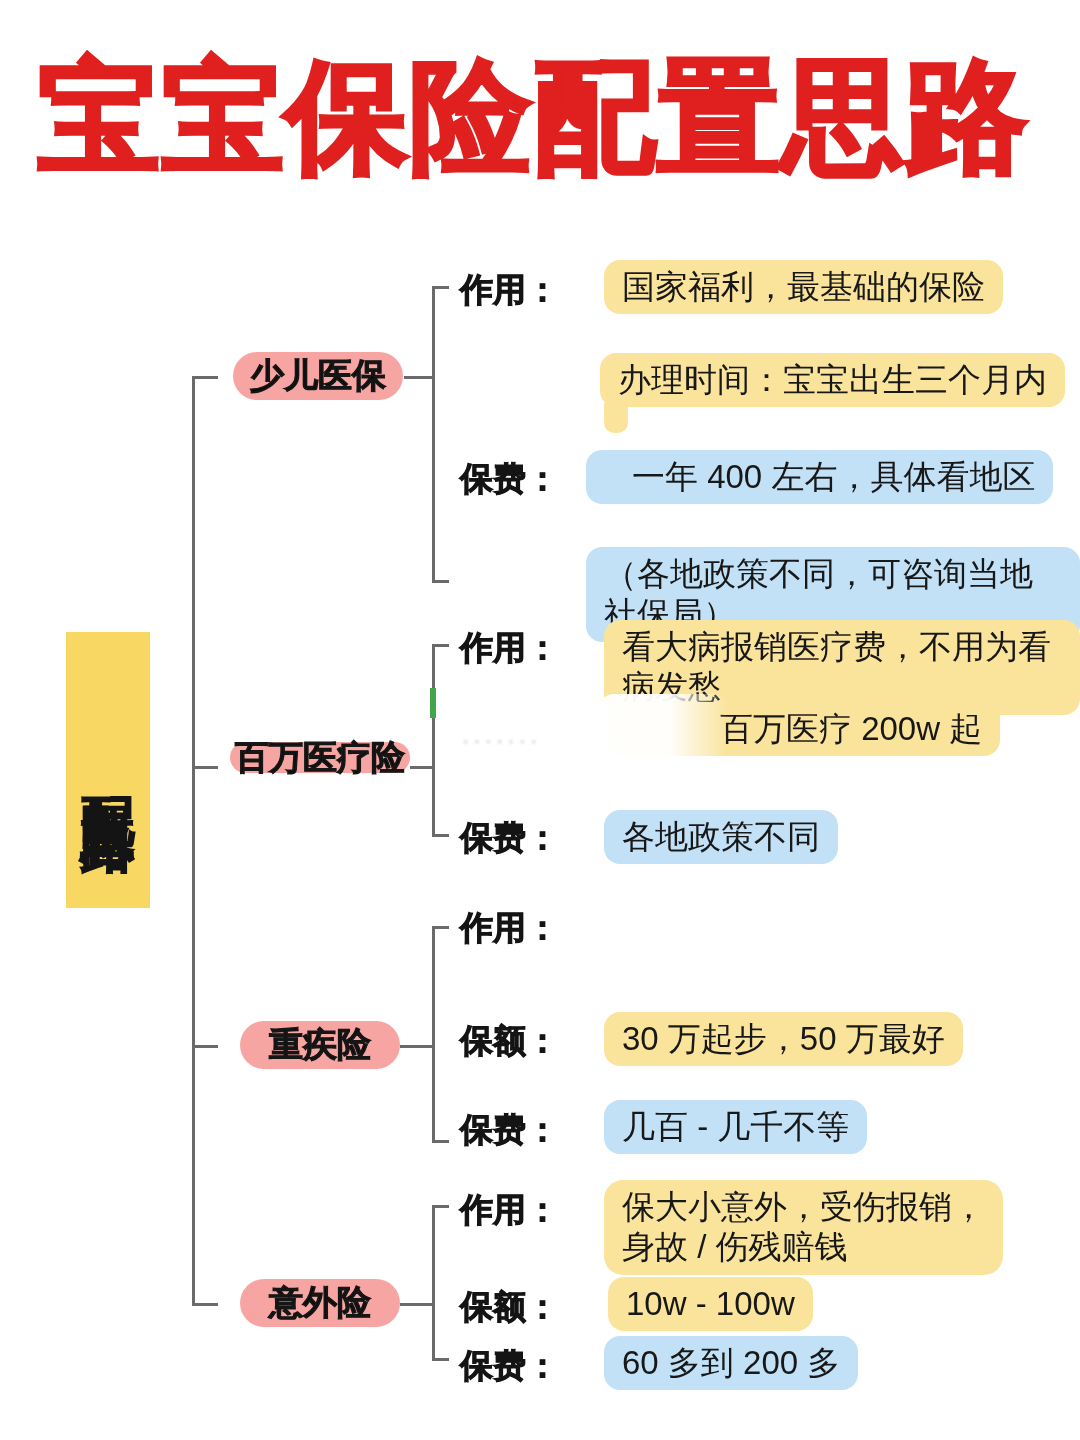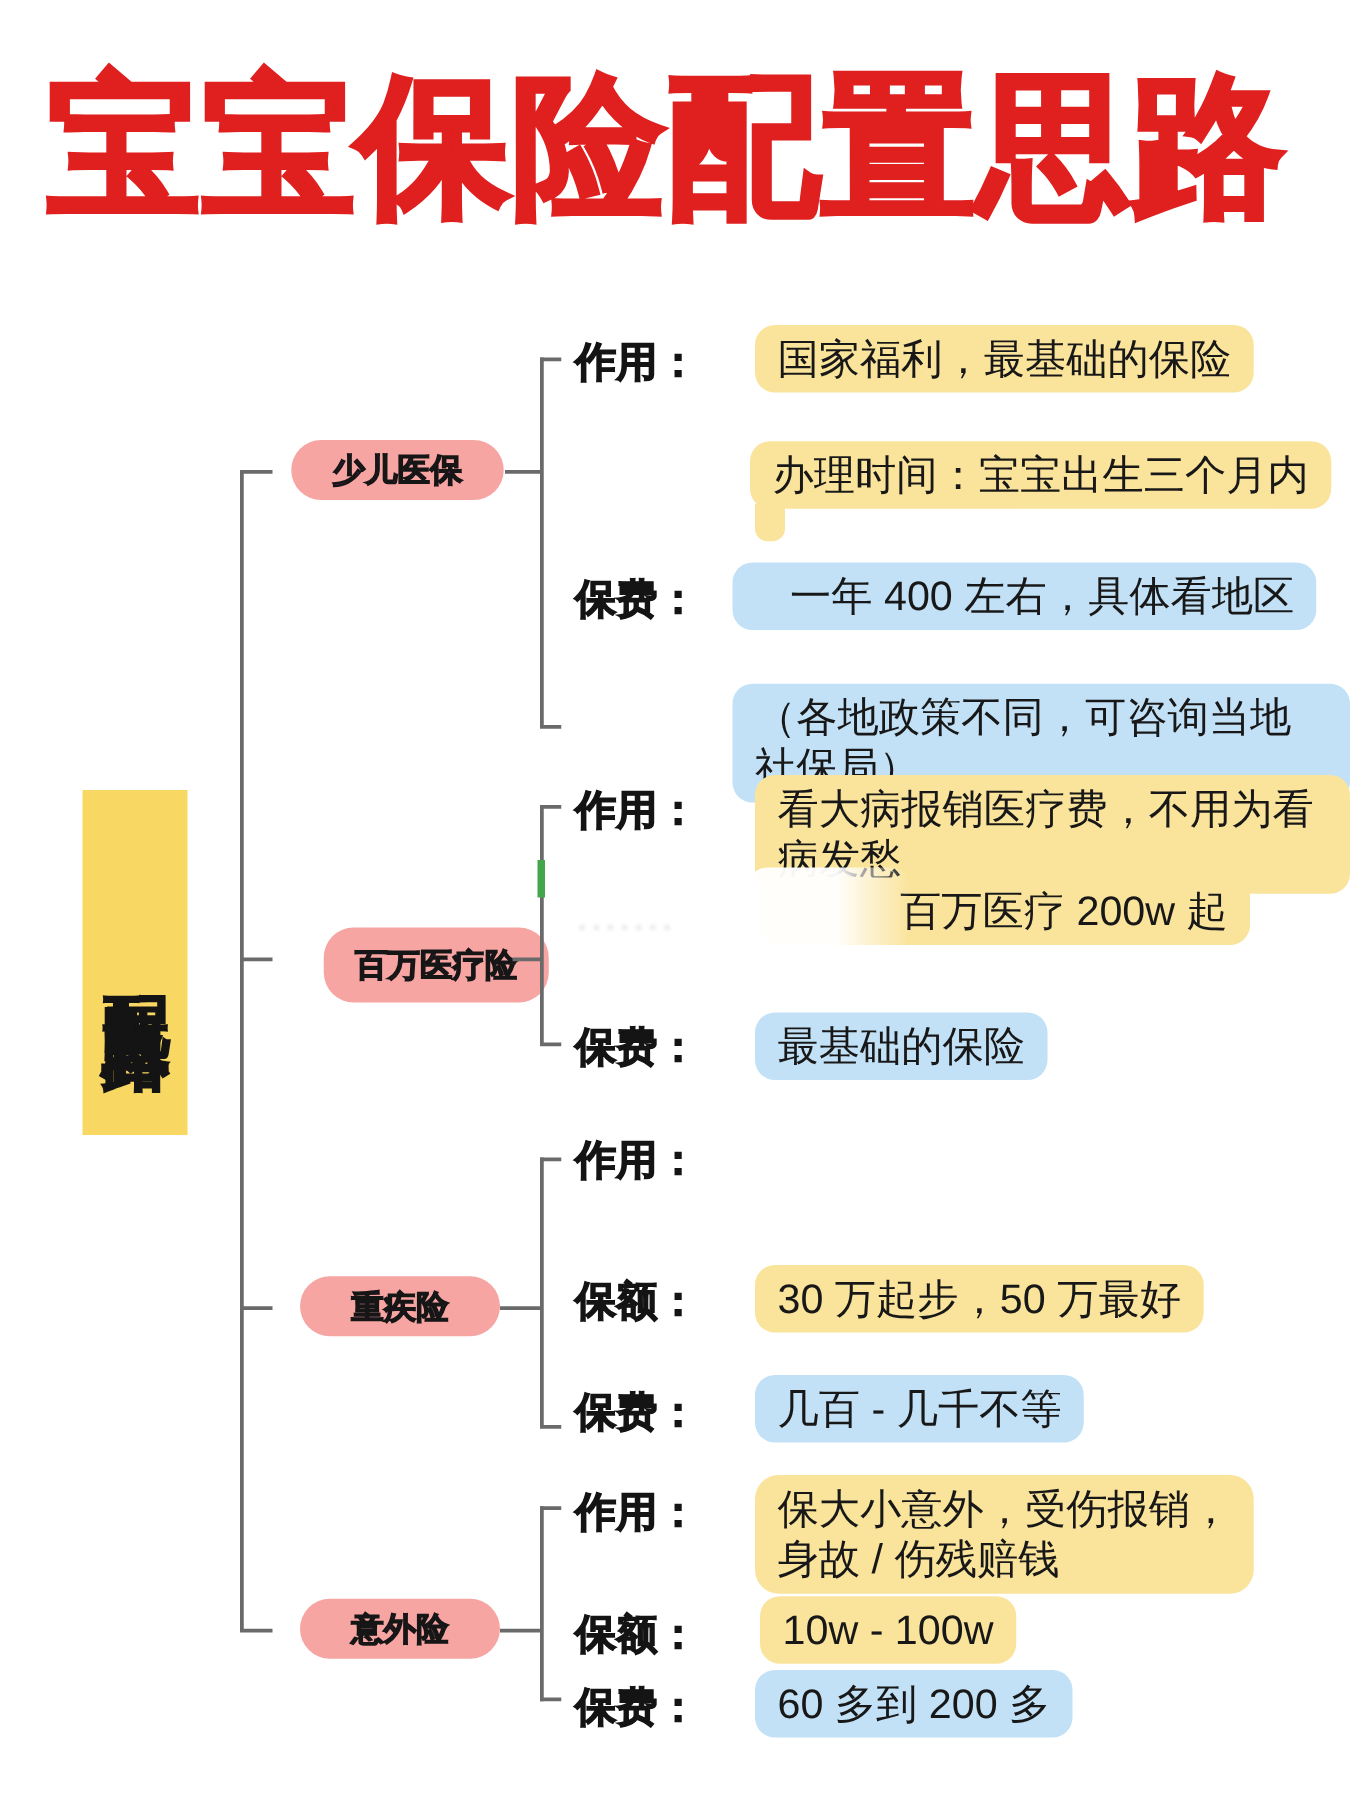--- a/index.html
+++ b/index.html
@@ -46,25 +46,25 @@
   #c3{left:400px;top:1045px;width:32px;}
   #sb4{left:432px;top:1205px;height:156px;}
   #sb4-ft{left:432px;top:1205px;width:17px;}
   #sb4-fb{left:432px;top:1358px;width:17px;}
   #c4{left:400px;top:1303px;width:32px;}
   .green-artifact{position:absolute;left:430px;top:688px;width:6px;height:30px;background:#43A64B;}
   
   .pill{
     position:absolute;background:#F7A5A2;border-radius:24px;
     display:flex;align-items:center;justify-content:center;
-    font-size:26px;font-weight:900;color:#701a75;white-space:nowrap;
+    font-size:34px;font-weight:900;color:#000000;white-space:nowrap;
     -webkit-text-stroke:1px #161616;
   }
   #pill1{left:233px;top:352px;width:170px;height:48px;}
-  #pill2{left:230px;top:742px;width:180px;height:60px;margin-left:29px;}
+  #pill2{left:230px;top:742px;width:180px;height:31px;}
   #pill3{left:240px;top:1021px;width:160px;height:48px;}
   #pill4{left:240px;top:1279px;width:160px;height:48px;}
   
   .rowlabel{
     position:absolute;font-size:33px;font-weight:900;color:#141414;white-space:nowrap;
     -webkit-text-stroke:1px #141414;
   }
   #l-s1r1{left:460px;top:268px;}
   #l-s1r3{left:460px;top:457px;}
   #l-s2r1{left:460px;top:626px;}
@@ -159,21 +159,21 @@
   <div class="hl yellow" id="hl-s1r2">办理时间：宝宝出生三个月内</div>
   <div class="rowlabel" id="l-s1r3">保费：</div>
   <div class="hl blue" id="hl-s1r3">一年 400 左右，具体看地区</div>
   <div class="hl blue" id="hl-s1r4">（各地政策不同，可咨询当地社保局）</div>
 
   <div class="rowlabel" id="l-s2r1">作用：</div>
   <div class="hl yellow" id="hl-s2r1">看大病报销医疗费，不用为看病发愁</div>
   <div class="smudge-dots">·······</div>
   <div class="hl yellow" id="hl-s2r2">百万医疗 200w 起</div>
   <div class="rowlabel" id="l-s2r3">保费：</div>
-  <div class="hl blue" id="hl-s2r3">最基础的保险</div>
+  <div class="hl blue" id="hl-s2r3">各地政策不同</div>
 
   <div class="rowlabel" id="l-s3r1">作用：</div>
   <div class="rowlabel" id="l-s3r2">保额：</div>
   <div class="hl yellow" id="hl-s3r2">30 万起步，50 万最好</div>
   <div class="rowlabel" id="l-s3r3">保费：</div>
   <div class="hl blue" id="hl-s3r3">几百 - 几千不等</div>
 
   <div class="rowlabel" id="l-s4r1">作用：</div>
   <div class="hl yellow" id="hl-s4r1">保大小意外，受伤报销，
 身故 / 伤残赔钱</div>

